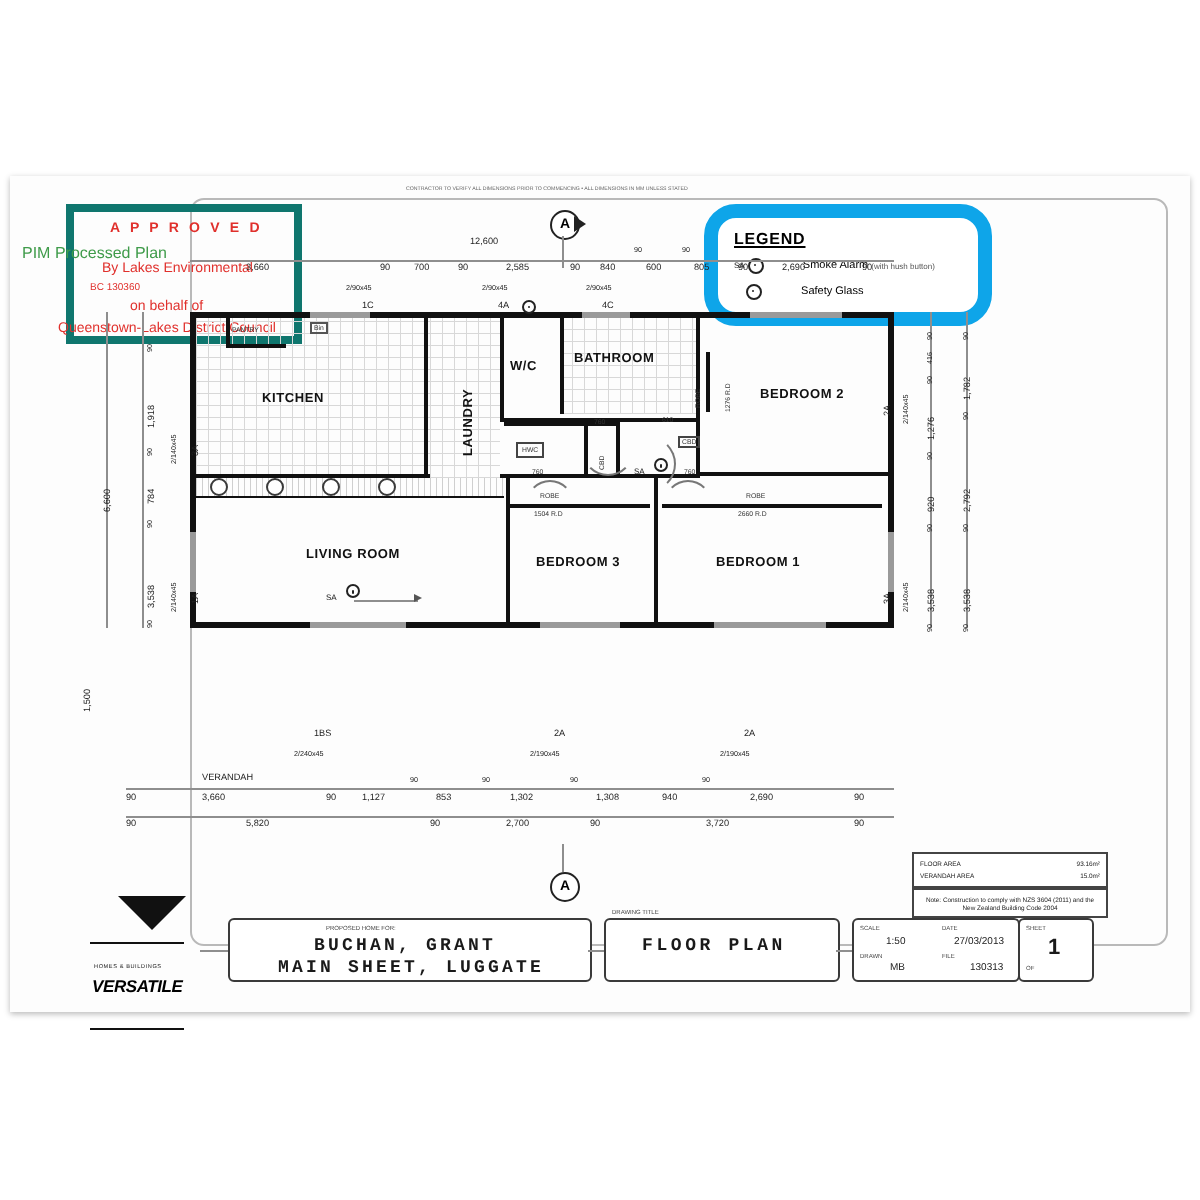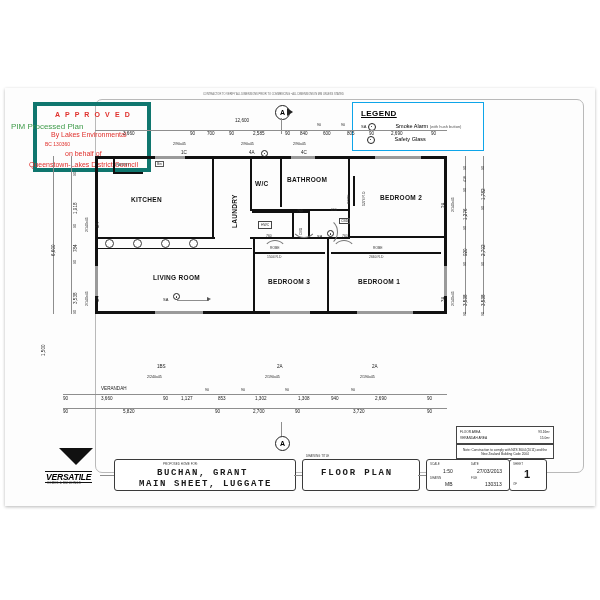--- a/index.html
+++ b/index.html
@@ -24,21 +24,21 @@
 
   
   .stampbox{position:absolute;left:28px;top:14px;width:110px;height:62px;border:4px solid #0f766e;}
   .red{color:#e0302c;}
   .green{color:#3f9b4a;}
 
   
   .topnote{position:absolute;left:198px;top:5px;font-size:2.6px;color:#666;white-space:nowrap;}
 
   
-  .legend{position:absolute;left:347px;top:14px;width:130px;height:47px;border:1px solid #0ea5e9;border-radius:0;background:#fff;}
+  .legend{position:absolute;left:347px;top:14px;width:130px;height:47px;border:7px solid #0ea5e9;border-radius:16px;background:#fff;}
   .legend h4{margin:0;position:absolute;left:8px;top:6px;font-size:8px;font-weight:bold;
              text-decoration:underline;letter-spacing:.4px;}
   .leg-row{position:absolute;left:8px;font-size:5.5px;}
   .circ{display:inline-block;width:6px;height:6px;border:.6px solid #222;border-radius:50%;
         vertical-align:middle;position:relative;}
   .circ::after{content:"";position:absolute;left:1.9px;top:1.9px;width:1.6px;height:1.6px;
         background:#222;border-radius:50%;}
 
   
   .plan{position:absolute;left:90px;top:68px;width:352px;height:205px;}
@@ -63,21 +63,21 @@
   .secmark{position:absolute;width:13px;height:13px;border:.8px solid #222;border-radius:50%;
            background:#fff;font-size:7px;font-weight:bold;text-align:center;line-height:13px;}
   .secarrow{position:absolute;width:0;height:0;border-top:4px solid transparent;
             border-bottom:4px solid transparent;border-left:6px solid #222;}
 
   
   .tb{position:absolute;border:1px solid #3a3a3a;border-radius:3px;background:#fff;}
   .logo-tri{position:absolute;width:0;height:0;border-left:17px solid transparent;
             border-right:17px solid transparent;border-top:17px solid #111;}
   .vers{position:absolute;font-weight:bold;font-style:italic;font-size:8.5px;letter-spacing:-.2px;
-        border-bottom:1.2px solid #111;border-top:1.2px solid #111;padding:0 1px;}
+        border-bottom:1.2px solid #111;border-top:1.2px solid #111;padding:16px 1px;}
 
   .fa-box{position:absolute;border:1px solid #444;background:#fff;}
   .fa-row{position:absolute;font-size:3.2px;color:#222;white-space:nowrap;}
 </style>
 </head>
 <body>
 
 <div id="page">
 
   <div class="sheet">

